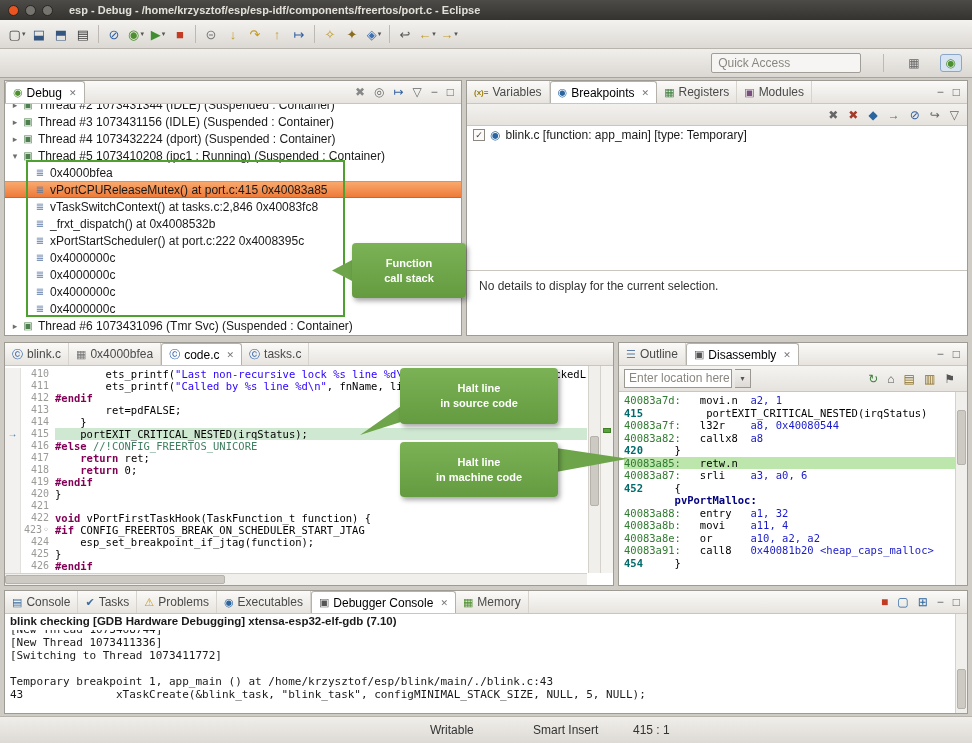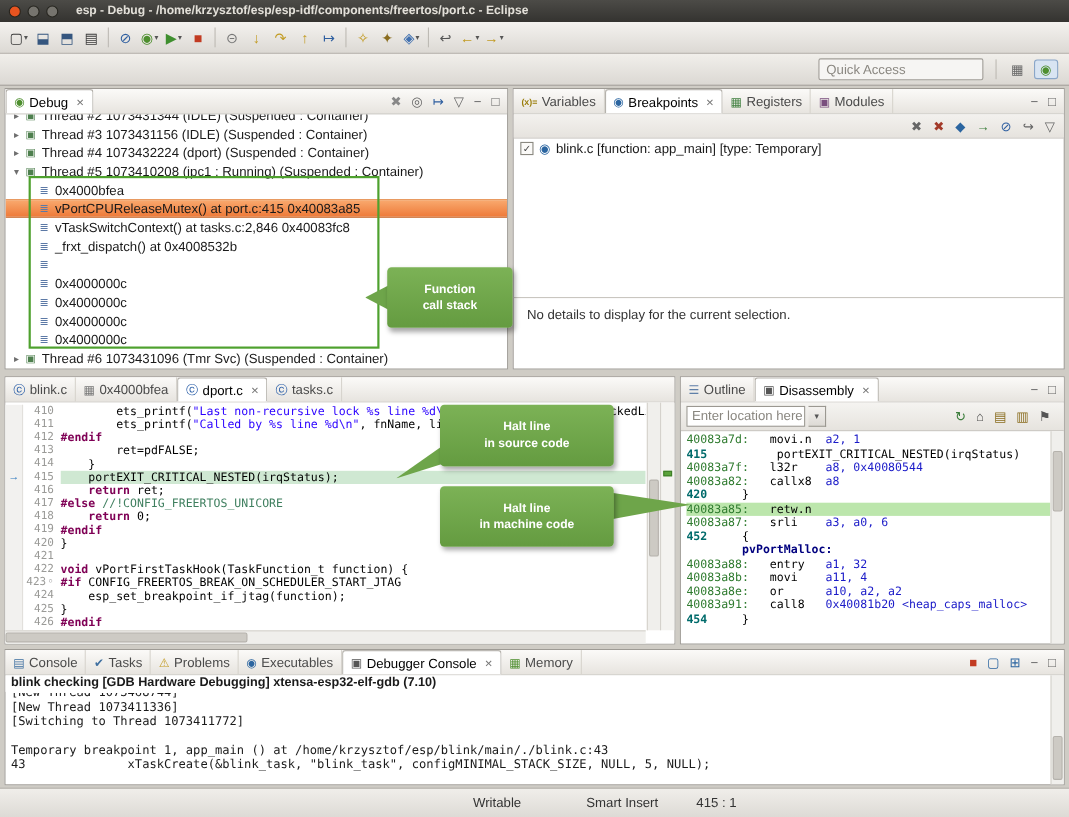--- a/index.html
+++ b/index.html
@@ -6,21 +6,21 @@
   html,body{width:972px;height:743px;overflow:hidden;}
   body{font-family:"Liberation Sans",sans-serif;font-size:12px;background:#CFCCC5;position:relative;color:#1a1a1a;}
 
   
   .titlebar{position:absolute;left:0;top:0;width:972px;height:20px;background:linear-gradient(#4c4b47,#343330);color:#E3E0D9;display:flex;align-items:center;gap:6px;padding:0 8px;font-size:11px;font-weight:bold;}
   .winbtn{width:11px;height:11px;border-radius:50%;display:inline-block;border:1px solid #26251F;}
   .titlebar .title{margin-left:10px;white-space:nowrap;overflow:hidden;}
 
   
   .toolbar{position:absolute;left:0;top:20px;width:972px;height:29px;background:linear-gradient(#F4F2EF,#DCD9D4);border-bottom:1px solid #B7B4AE;display:flex;align-items:center;padding:0 6px;}
-  .toolbar2{position:absolute;left:0;top:49px;width:972px;height:29px;background:linear-gradient(#F1EFEB,#DBD8D3);border-bottom:1px solid #A7A49E;display:flex;align-items:center;justify-content:flex-end;padding:0 10px;gap:7px;}
+  .toolbar2{position:absolute;left:0;top:49px;width:972px;height:29px;background:linear-gradient(#F1EFEB,#DBD8D3);border-bottom:1px solid #A7A49E;display:flex;align-items:center;justify-content:flex-end;padding:0 10px;gap:18px;}
   .tbtn{height:22px;min-width:22px;display:flex;align-items:center;justify-content:center;border-radius:3px;font-size:13px;padding:0 2px;cursor:default;}
   .tbtn .caret{font-size:7px;color:#555;margin-left:1px;}
   .tsep{width:1px;height:18px;background:#BDBAB4;margin:0 4px;display:inline-block;}
   .qa{width:150px;height:20px;border:1px solid #A19E98;border-radius:2px;background:#F6F5F3;color:#8A8780;display:flex;align-items:center;padding:0 6px;}
   .persp-active{border:1px solid #8AA6C8;background:#D8E4F2;border-radius:3px;padding:1px 5px;font-size:12px;}
   .hicon{font-size:12px;color:#666;padding:0 2px;}
 
   
   .view{position:absolute;background:#FFF;border:1px solid #9E9B95;}
   .vtabs{height:23px;background:linear-gradient(#FBFAF8,#E7E4DF);border-bottom:1px solid #C9C6C0;display:flex;align-items:stretch;}
@@ -237,20 +237,21 @@
         <span class="tlabel">vTaskSwitchContext() at tasks.c:2,846 0x40083fc8</span>
       </div>
       <div class="trow">
         <span class="findent"></span>
         <span class="ticon" style="color: rgb(92, 121, 166);">≣</span>
         <span class="tlabel">_frxt_dispatch() at 0x4008532b</span>
       </div>
       <div class="trow">
         <span class="findent"></span>
         <span class="ticon" style="color: rgb(92, 121, 166);">≣</span>
+        <span class="tlabel">xPortStartScheduler() at port.c:222 0x4008395c</span>
       </div>
       <div class="trow">
         <span class="findent"></span>
         <span class="ticon" style="color: rgb(92, 121, 166);">≣</span>
         <span class="tlabel">0x4000000c</span>
       </div>
       <div class="trow">
         <span class="findent"></span>
         <span class="ticon" style="color: rgb(92, 121, 166);">≣</span>
         <span class="tlabel">0x4000000c</span>
@@ -323,21 +324,21 @@
       <div class="tab">
         <span class="tabicon" style="color: rgb(43, 95, 168);">ⓒ</span>
         <span class="tablabel">blink.c</span>
       </div>
       <div class="tab">
         <span class="tabicon" style="color: rgb(119, 119, 119);">▦</span>
         <span class="tablabel">0x4000bfea</span>
       </div>
       <div class="tab active">
         <span class="tabicon" style="color: rgb(43, 95, 168);">ⓒ</span>
-        <span class="tablabel">dport.c</span>
+        <span class="tablabel">code.c</span>
         <span class="tabclose">✕</span>
       </div>
       <div class="tab">
         <span class="tabicon" style="color: rgb(43, 95, 168);">ⓒ</span>
         <span class="tablabel">tasks.c</span>
       </div>
     </div>
   <div id="editor-body">
     <div id="editor-ruler">
         <div class="rrow"></div>
@@ -377,22 +378,22 @@
         <div class="grow">425</div>
         <div class="grow">426</div>
       </div>
     <div id="editor-code">
         <div class="crow"><span class="pl">        ets_printf(</span><span class="str">"Last non-recursive lock %s line %d\n"</span><span class="pl">, lastLockedFn, lastLockedLin</span></div>
         <div class="crow"><span class="pl">        ets_printf(</span><span class="str">"Called by %s line %d\n"</span><span class="pl">, fnName, line);</span></div>
         <div class="crow"><span class="kw">#endif</span></div>
         <div class="crow"><span class="pl">        ret=pdFALSE;</span></div>
         <div class="crow"><span class="pl">    }</span></div>
         <div class="crow hl"><span class="pl">    portEXIT_CRITICAL_NESTED(irqStatus);</span></div>
+        <div class="crow"><span class="kw">#else</span><span class="cmt"> //!CONFIG_FREERTOS_UNICORE</span></div>
         <div class="crow"><span class="pl">    </span><span class="kw">return</span><span class="pl"> ret;</span></div>
-        <div class="crow"><span class="kw">#else</span><span class="cmt"> //!CONFIG_FREERTOS_UNICORE</span></div>
         <div class="crow"><span class="pl">    </span><span class="kw">return</span><span class="pl"> 0;</span></div>
         <div class="crow"><span class="kw">#endif</span></div>
         <div class="crow"><span class="pl">}</span></div>
         <div class="crow"></div>
         <div class="crow"><span class="kw">void</span><span class="pl"> vPortFirstTaskHook(TaskFunction_t function) {</span></div>
         <div class="crow"><span class="kw">#if</span><span class="pl"> CONFIG_FREERTOS_BREAK_ON_SCHEDULER_START_JTAG</span></div>
         <div class="crow"><span class="pl">    esp_set_breakpoint_if_jtag(function);</span></div>
         <div class="crow"><span class="pl">}</span></div>
         <div class="crow"><span class="kw">#endif</span></div>
       </div>

